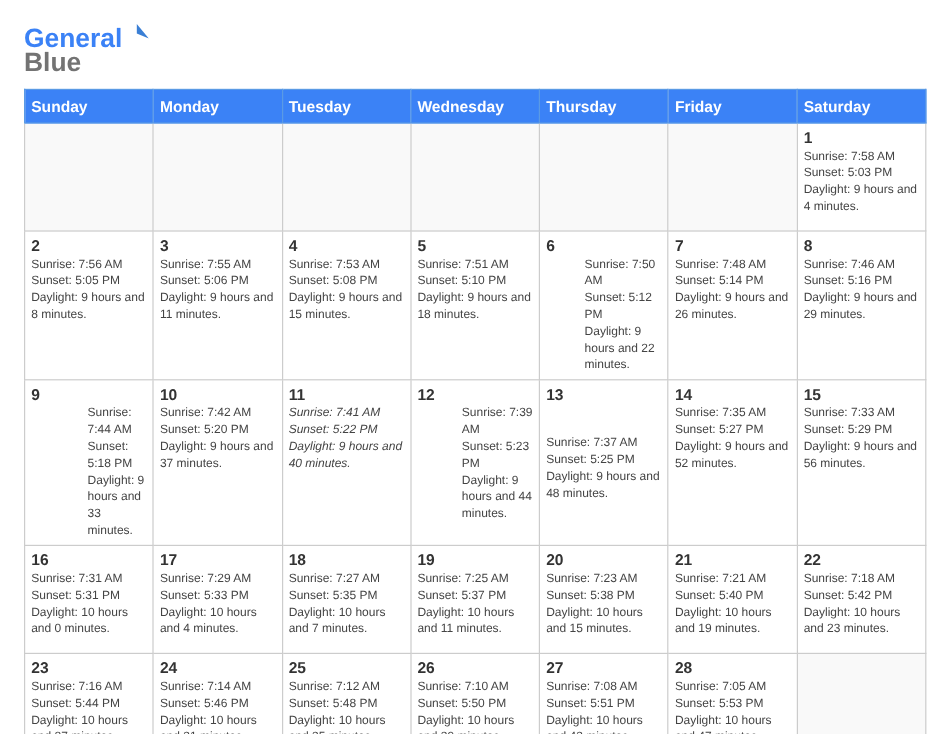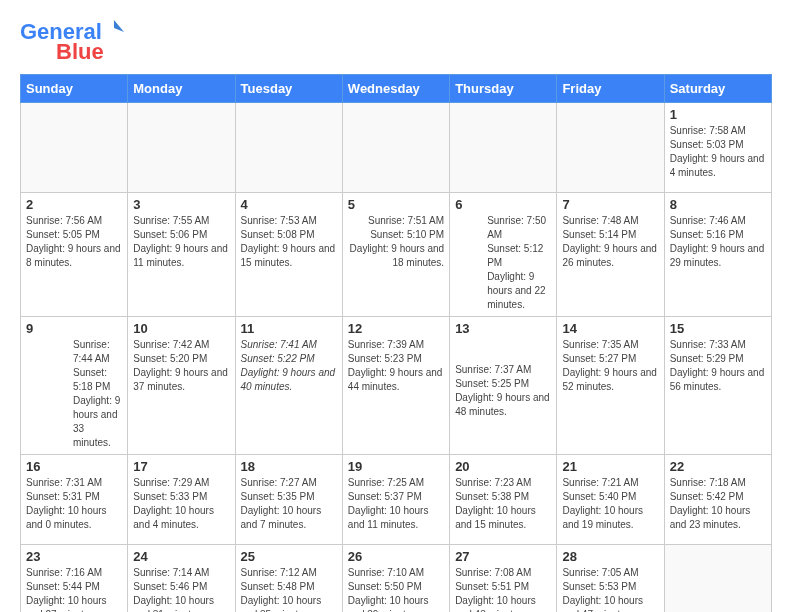--- a/index.html
+++ b/index.html
@@ -88,21 +88,21 @@
 
 <div class="header">
   <div class="logo">
     <div style="display:flex;flex-direction:column;align-items:flex-start;">
       <div style="display:flex;align-items:center;">
         <span class="logo-text"><span>General</span></span>
         <svg width="20" height="20" viewBox="0 0 20 20" style="margin-left:2px;margin-top:-8px;">
           <polygon points="10,2 20,14 10,10" fill="#3a7fd5"></polygon>
         </svg>
       </div>
-      <span class="logo-text" style="color:#ef4444;margin-top:-4px;margin-left:36px;">Blue</span>
+      <span class="logo-text" style="color:#737373;margin-top:-4px;">Blue</span>
     </div>
   </div>
   <div class="title-block">
     <div class="month-title"></div>
     <div class="location"></div>
   </div>
 </div>
 
 <table class="calendar">
   <thead>
@@ -145,21 +145,21 @@
 Daylight: 9 hours and 11 minutes.</div>
         </td>
         <td>
           <span class="day-number">4</span>
           <div class="day-info" style="white-space: pre-line;">Sunrise: 7:53 AM
 Sunset: 5:08 PM
 Daylight: 9 hours and 15 minutes.</div>
         </td>
         <td>
           <span class="day-number">5</span>
-          <div class="day-info" style="white-space: pre-line; text-align: right;">Sunrise: 7:51 AM
+          <div class="day-info" style="white-space: pre-line;">Sunrise: 7:51 AM
 Sunset: 5:10 PM
 Daylight: 9 hours and 18 minutes.</div>
         </td>
         <td>
           <span class="day-number">6</span>
           <div class="day-info" style="white-space: pre-line; margin-left: 32px;">Sunrise: 7:50 AM
 Sunset: 5:12 PM
 Daylight: 9 hours and 22 minutes.</div>
         </td>
         <td>
@@ -189,21 +189,21 @@
 Daylight: 9 hours and 37 minutes.</div>
         </td>
         <td>
           <span class="day-number">11</span>
           <div class="day-info" style="white-space: pre-line; font-style: italic;">Sunrise: 7:41 AM
 Sunset: 5:22 PM
 Daylight: 9 hours and 40 minutes.</div>
         </td>
         <td>
           <span class="day-number">12</span>
-          <div class="day-info" style="white-space: pre-line;">Sunrise: 7:39 AM
+          <div class="day-info" style="white-space: pre-line; margin-left: 37px;">Sunrise: 7:39 AM
 Sunset: 5:23 PM
 Daylight: 9 hours and 44 minutes.</div>
         </td>
         <td>
           <span class="day-number">13</span>
           <div class="day-info" style="white-space: pre-line; margin-top: 27px;">Sunrise: 7:37 AM
 Sunset: 5:25 PM
 Daylight: 9 hours and 48 minutes.</div>
         </td>
         <td>

